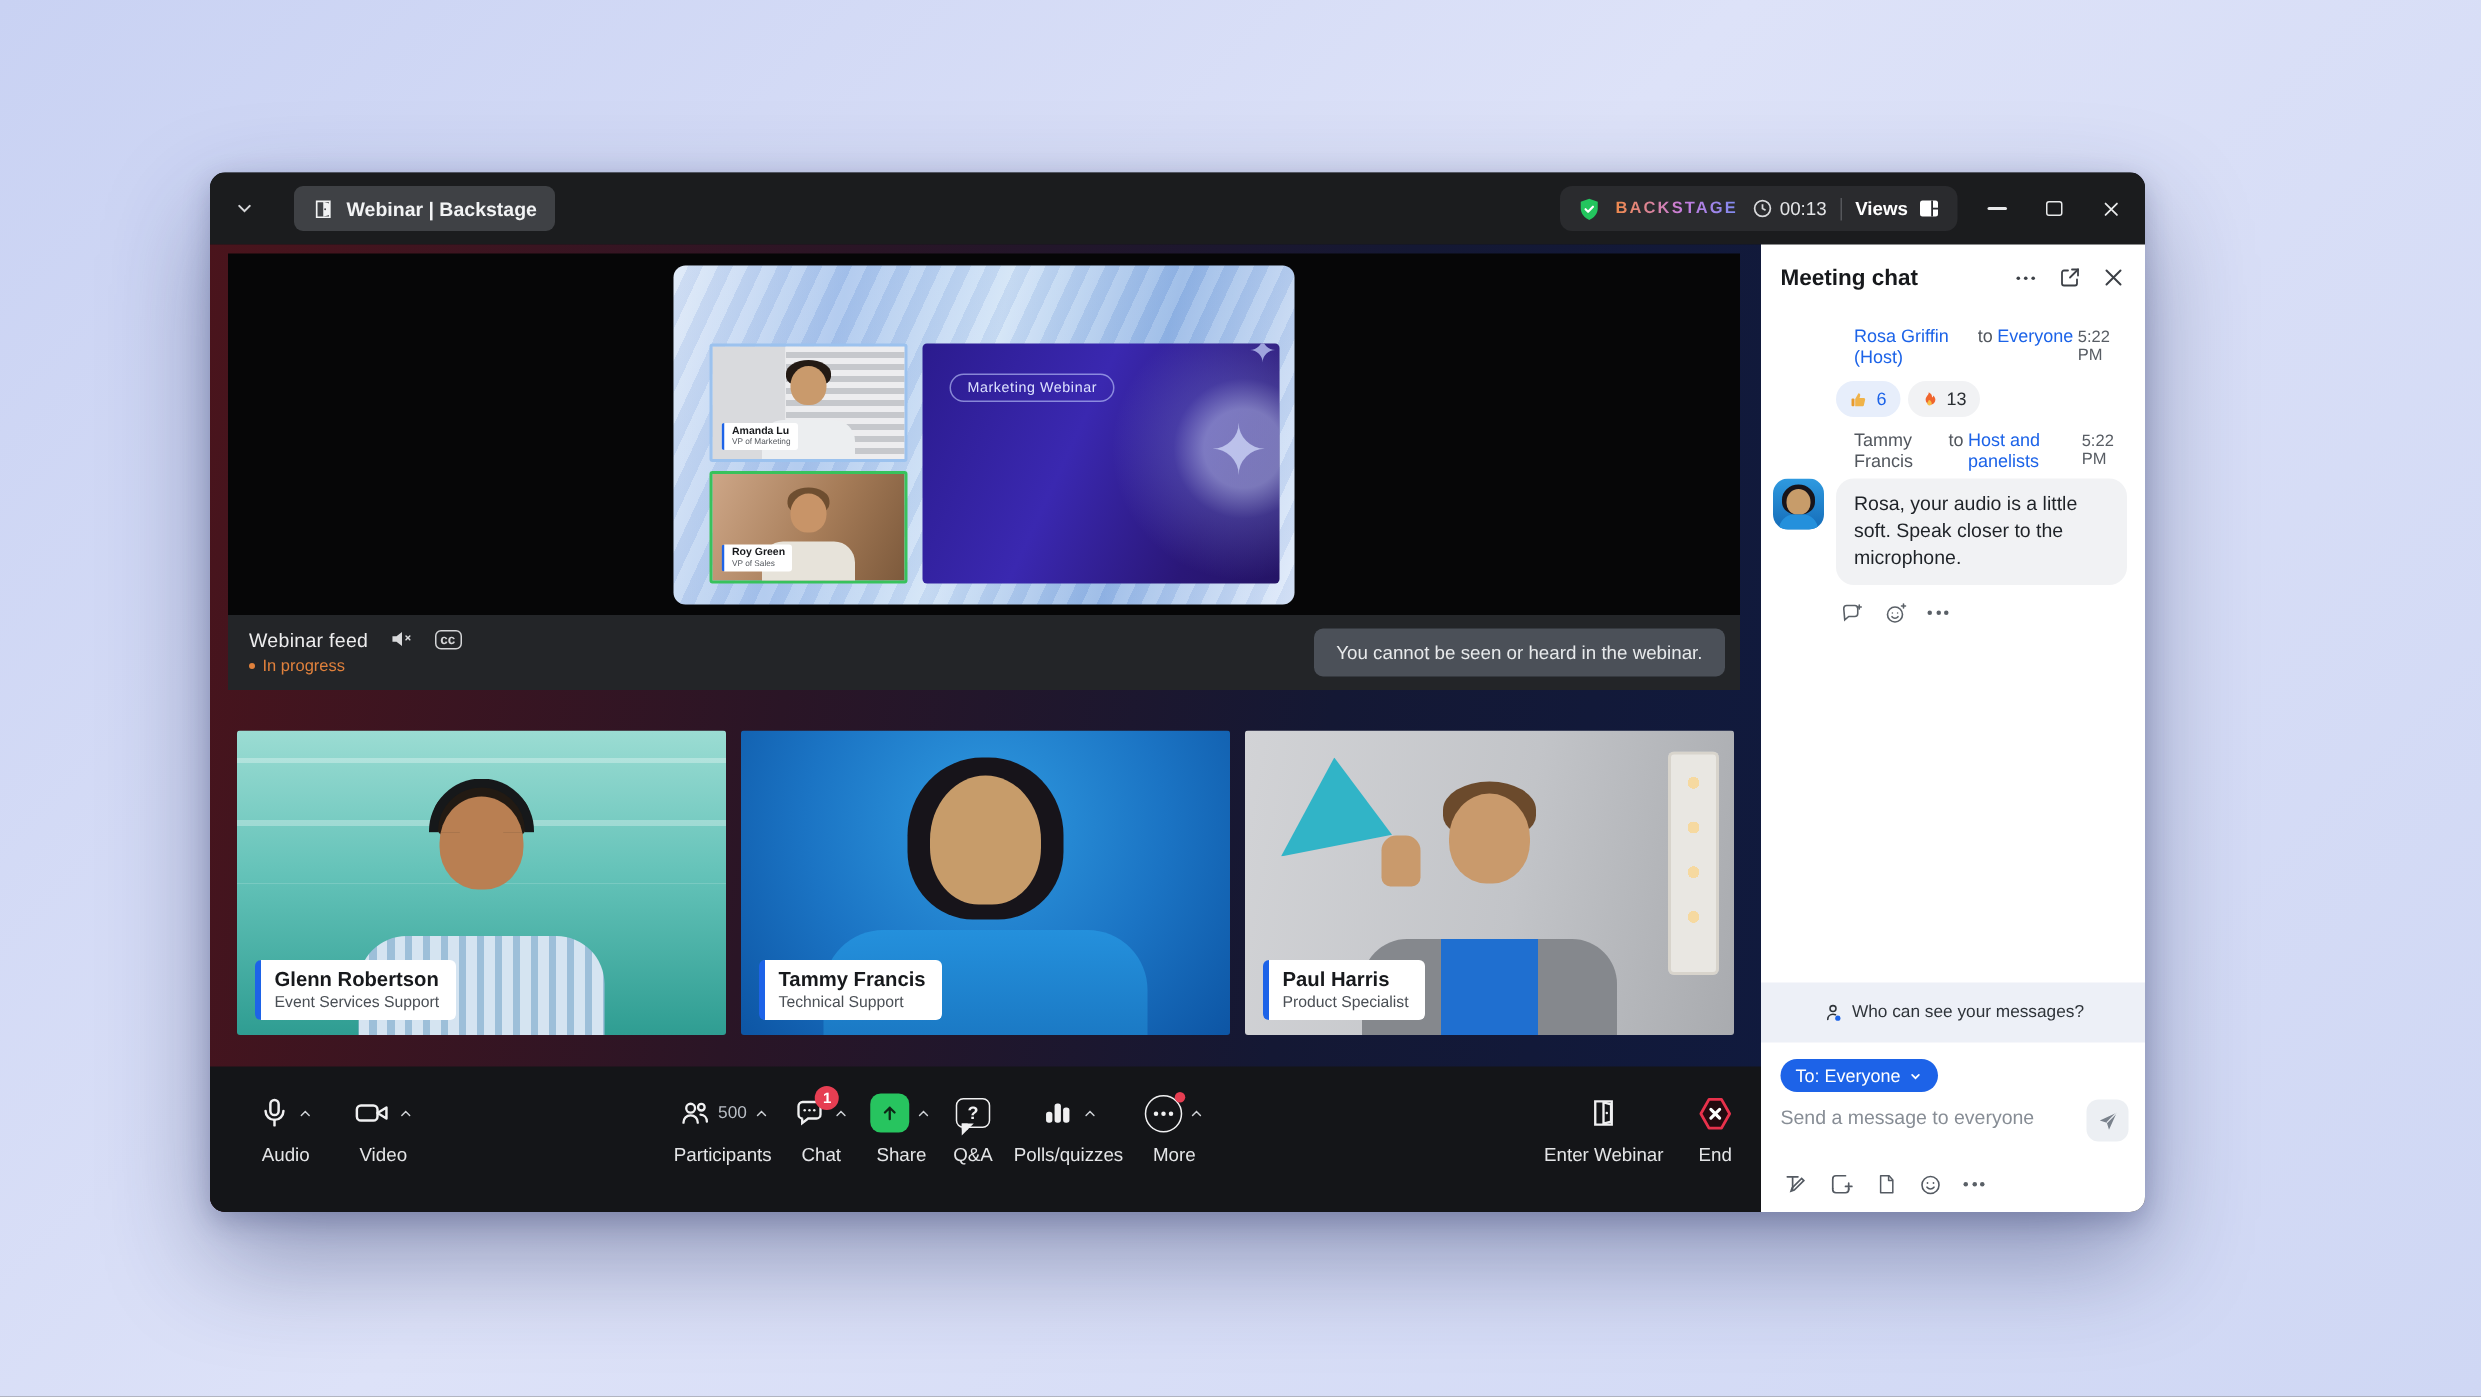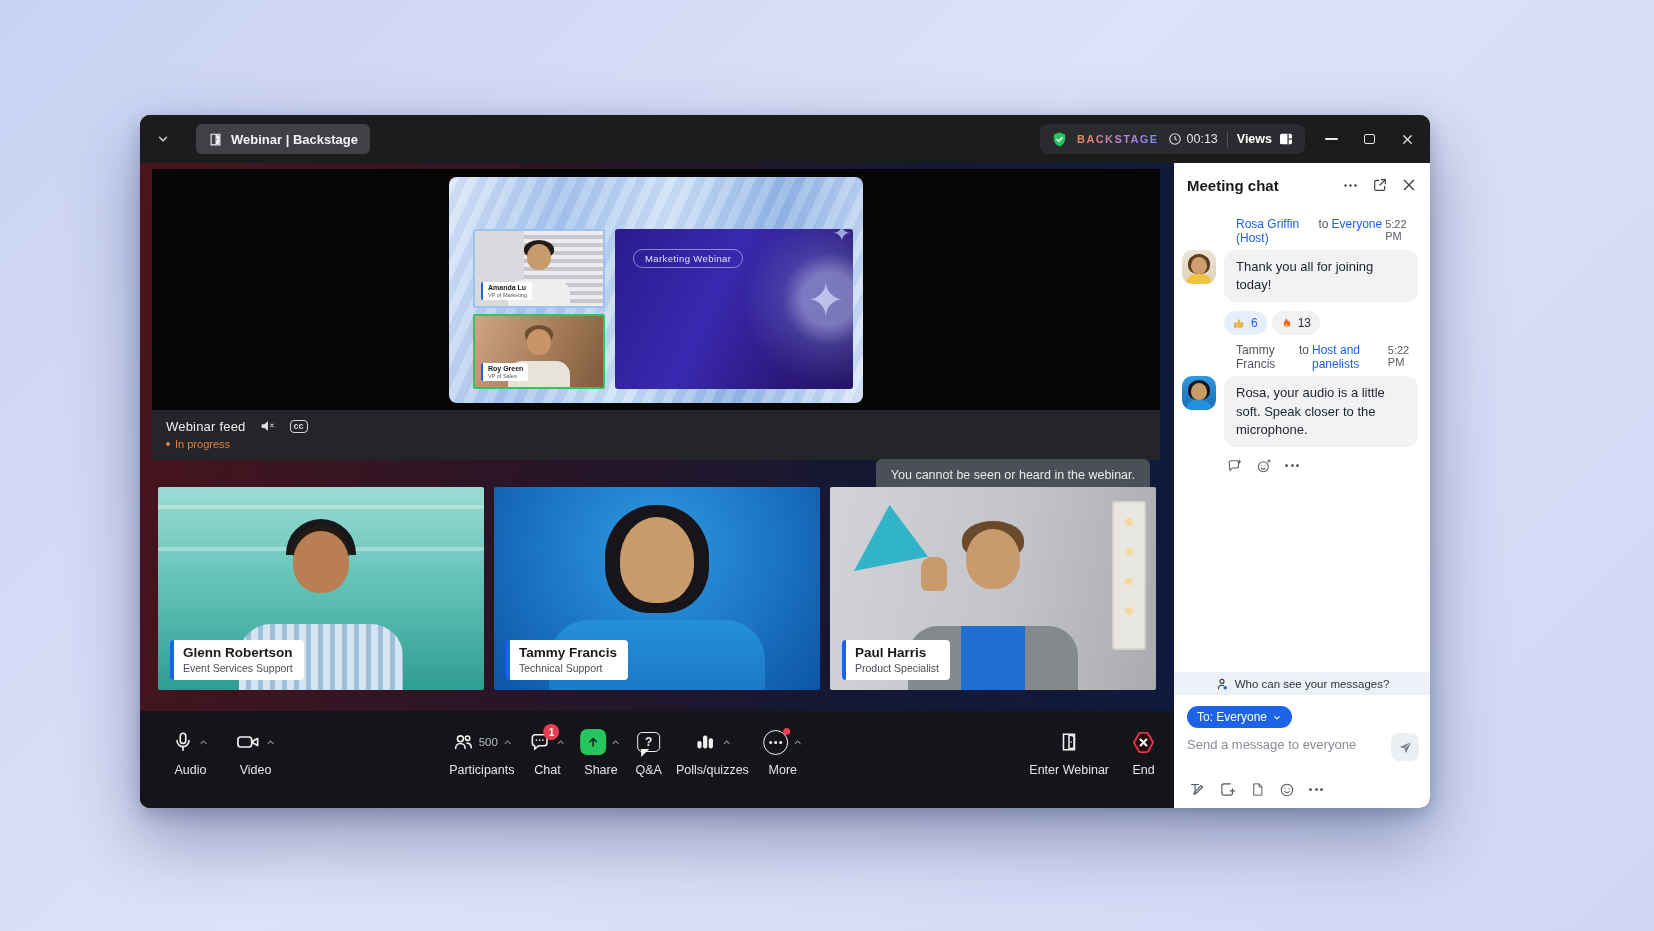--- a/index.html
+++ b/index.html
@@ -70,21 +70,21 @@
   .slide-star2 { position:absolute; right:2px; top:-8px; font-size:22px; color:#b2baec; opacity:.85; }
 
   
   .feed-bar { margin:0 14px 0 12px; height:50px; background:#232528; flex:none; position:relative; padding:7px 0 0 14px; }
   .feed-title-row { display:flex; align-items:center; gap:13px; color:#ededee; }
   .feed-title { font-size:13px; font-weight:400; letter-spacing:.2px; }
   .cc-chip { border:1.4px solid #d4d5d7; border-radius:4px; font-size:9px; font-weight:700; padding:1px 3px; color:#d4d5d7; line-height:1; }
   .feed-status { margin-top:3px; font-size:11px; color:#e0813c; display:flex; align-items:center; gap:5px; }
   .feed-status::before { content:""; width:4px; height:4px; border-radius:50%; background:#e0813c; }
   .toast { position:absolute; right:10px; top:9px; height:32px; line-height:32px; background:#4b5058; border-radius:6px;
-    padding:0 15px; color:#e7e9eb; font-size:12.5px;margin-top:40px; }
+    padding:0 15px; color:#e7e9eb; font-size:12.5px; }
 
   
   .tiles-area { flex:1; display:flex; justify-content:center; align-items:flex-start; padding-top:27px; gap:10px; }
   .tile { width:326px; height:203px; position:relative; overflow:hidden; border-radius:2px; flex:none; }
   .p-hair,.p-head,.p-torso,.p-hand,.p-band { position:absolute; left:50%; transform:translateX(-50%); }
   
   .photo.glenn { position:absolute; inset:0; background:linear-gradient(180deg,#9bdcd3 0%,#63c2b8 48%,#2f9d92 100%); }
   .photo.glenn::before { content:""; position:absolute; left:0; right:0; top:18px; height:84px;
     background:repeating-linear-gradient(180deg, rgba(255,255,255,.30) 0 4px, transparent 4px 42px); }
   .glenn .p-hair { top:36px; width:64px; height:40px; background:#221a13; border-radius:50% 50% 40% 40%; }
@@ -163,21 +163,21 @@
   .avatar-tammy .a-body { background:#2490dc; }
   .bubble { background:#f1f2f4; border-radius:12px; padding:8px 12px; font-size:13px; color:#1f2328; line-height:1.4; }
   .reactions { display:flex; gap:5px; margin:9px 0 0 42px; }
   .rx-pill { display:inline-flex; align-items:center; gap:5px; height:24px; border-radius:12px; padding:0 9px; font-size:12px; cursor:pointer; }
   .rx-pill.blue { background:#e7eefb; color:#1c63e8; }
   .rx-pill.gray { background:#f1f2f4; color:#2a2e33; }
   .msg-actions { display:flex; gap:13px; margin:11px 0 0 44px; color:#5a6067; align-items:center; }
   .dots3 { display:flex; gap:2.5px; }
   .dots3 i { width:3px; height:3px; border-radius:50%; background:#5a6067; }
 
-  .who-bar { height:23px; flex:none; background:#edf0f7; display:flex; align-items:center; justify-content:center; gap:6px;
+  .who-bar { height:40px; flex:none; background:#edf0f7; display:flex; align-items:center; justify-content:center; gap:6px;
     font-size:11.5px; color:#2f343a; cursor:pointer; }
   .compose { flex:none; position:relative; padding:11px 12px 6px 13px; }
   .to-pill { display:inline-flex; align-items:center; gap:5px; background:#1d63e8; color:#fff; font-size:12px; height:22px;
     padding:0 10px; border-radius:12px; cursor:pointer; }
   .placeholder { margin-top:9px; font-size:13px; color:#878d95; min-height:44px; cursor:text; }
   .send-btn { position:absolute; right:11px; top:38px; width:28px; height:28px; background:#eceff3; border-radius:8px;
     display:flex; align-items:center; justify-content:center; color:#7a828c; cursor:pointer; }
   .compose-icons { display:flex; gap:14px; align-items:center; color:#545a62; padding:0 0 4px 1px; }
 
   svg { display:block; }
@@ -522,29 +522,20 @@
 
       <div class="chat-scroll">
 
         <div>
           <div class="msg-head">
             <span class="link-blue">Rosa Griffin (Host)</span>
             <span class="to-word">to</span>
             <span class="link-blue">Everyone</span>
             <span class="msg-time">5:22 PM</span>
           </div>
-          <div class="msg-row">
-            <div class="avatar avatar-rosa">
-              <div class="a-bg"></div>
-                <div class="a-hair"></div>
-                <div class="a-head"></div>
-                <div class="a-body"></div>
-            </div>
-            <div class="bubble">Thank you all for joining today!</div>
-          </div>
           <div class="reactions">
             <span class="rx-pill blue">
               <svg width="13" height="13" viewBox="0 0 24 24">
                   <path d="M7 11l4-7c1.3 0 2.2 1 2.2 2.2 0 .9-.5 2.6-.8 3.6h5.1c1 0 1.8.8 1.8 1.8l-1.6 7.1c-.2.8-.9 1.3-1.7 1.3H7z" fill="#f0b349"></path>
                   <rect x="2.5" y="10.5" width="3.6" height="9.5" rx="1.2" fill="#e89b2e"></rect>
                 </svg>
               <span>6</span>
             </span>
             <span class="rx-pill gray">
               <svg width="12" height="14" viewBox="0 0 24 24">

